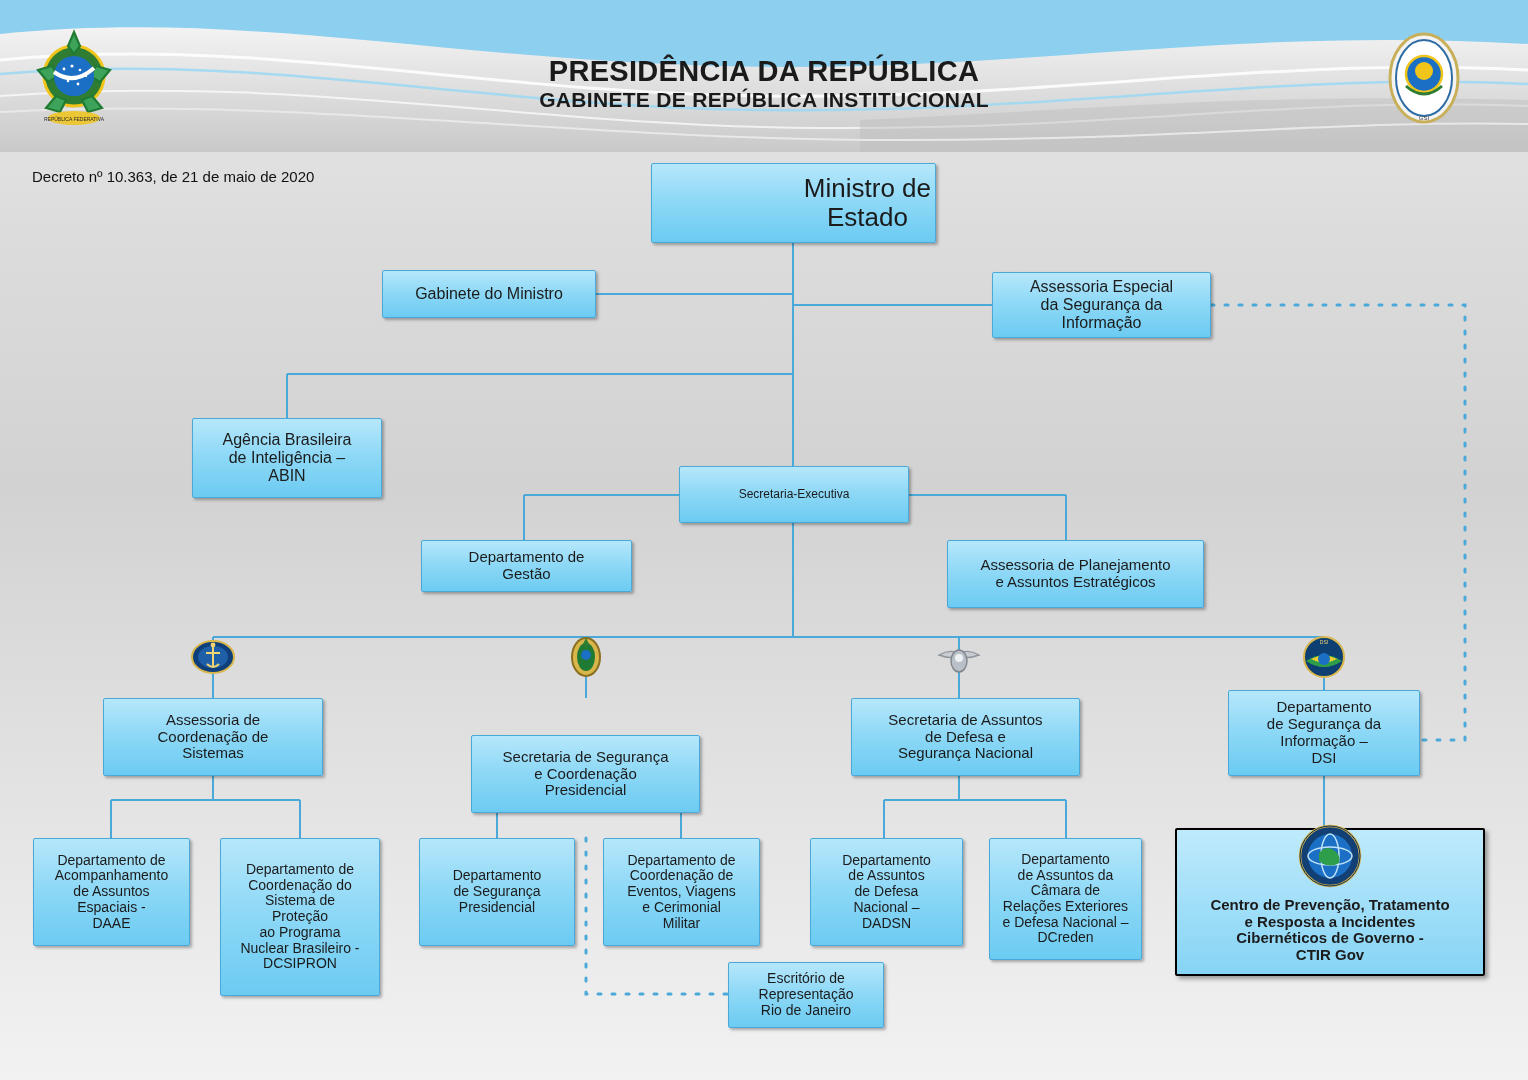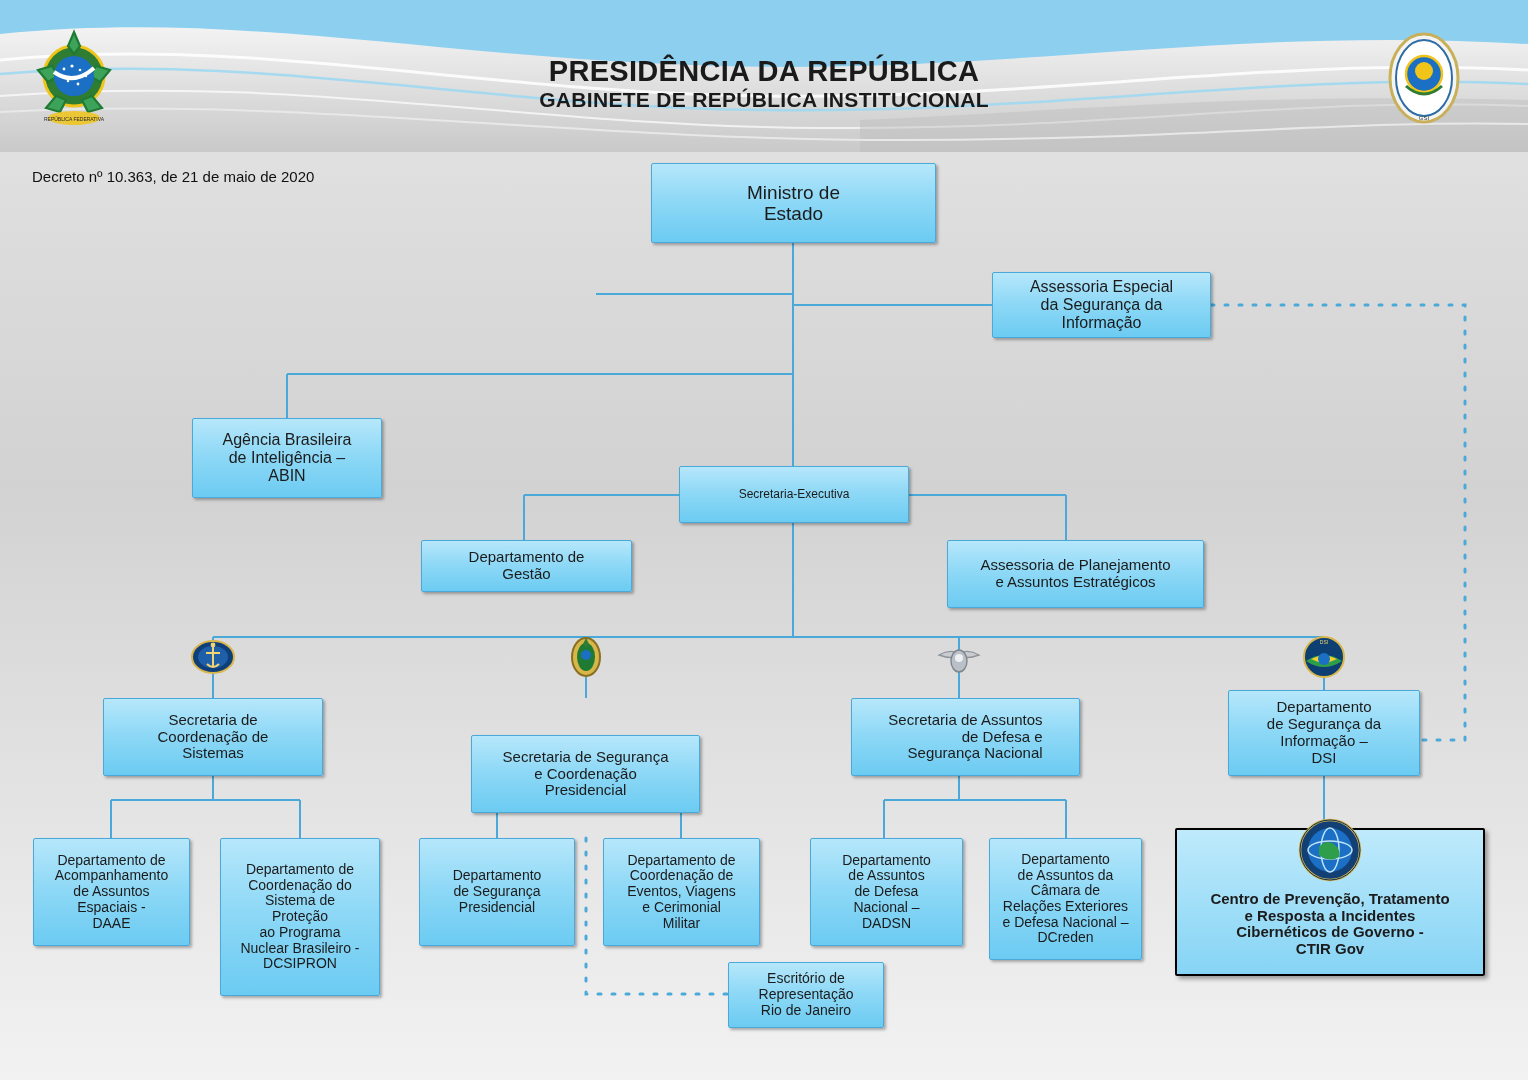--- a/index.html
+++ b/index.html
@@ -63,35 +63,35 @@
     border-radius: 2px;
     color: #1b1b1b;
     display: flex;
     align-items: center;
     justify-content: center;
     text-align: center;
     line-height: 1.12;
     box-shadow: 2px 2px 3px rgba(0,0,0,.30);
     padding: 2px 4px;
   }
-  .ministro { font-size: 19px; }
+  .ministro { font-size: 26px; justify-content: flex-end; }
   .lvl2 { font-size: 16px; }
   .lvl3 { font-size: 16px; }
   .sec-exec { font-size: 12px; }
   .dept { font-size: 15px; }
   .sec { font-size: 15px; }
   .leaf { font-size: 14px; }
   .ctir {
     background: linear-gradient(180deg, #bfeafc 0%, #9fdef8 55%, #86d4f5 100%);
     border: 2px solid #000;
     font-weight: bold;
     font-size: 15px;
     flex-direction: column;
     justify-content: flex-end;
-    padding-bottom: 16px;
+    padding-bottom: 10px;
     box-shadow: 3px 3px 4px rgba(0,0,0,.35);
   }
   .ctir .ctir-label { display:block; }
 
   
   #wires { position: absolute; left: 0; top: 0; }
 
   
   .crest {
     position: absolute;
@@ -220,20 +220,23 @@
       <path d="M1211 305 L1465 305 L1465 740 L1420 740"></path>
       <path d="M586 838 L586 994 L728 994"></path>
     </g>
   </svg>
 
   <div class="box ministro" style="left:651px; top:163px; width:285px; height:80px;">
     <span style="white-space:pre-line">Ministro de
 Estado</span>
   </div>
 
+  <div class="box lvl2" style="left:382px; top:270px; width:214px; height:48px;">
+    <span style="white-space:pre-line">Gabinete do Ministro</span>
+  </div>
 
   <div class="box lvl2" style="left:992px; top:272px; width:219px; height:66px;">
     <span style="white-space:pre-line">Assessoria Especial
 da Segurança da
 Informação</span>
   </div>
 
   <div class="box lvl3" style="left:192px; top:418px; width:190px; height:80px;">
     <span style="white-space:pre-line">Agência Brasileira
 de Inteligência –
@@ -281,32 +284,32 @@
     <svg viewBox="0 0 48 48" width="48" height="48" xmlns="http://www.w3.org/2000/svg">
       <circle cx="24" cy="24" r="20" fill="#0d3f73" stroke="#d8b64a" stroke-width="2"></circle>
       <path d="M6 28 q18 -12 36 0 q-18 12 -36 0 Z" fill="#2e9e4a"></path>
       <path d="M11 26 q13 -7 26 0 q-13 7 -26 0 Z" fill="#f2d12e"></path>
       <circle cx="24" cy="26" r="6" fill="#1b6fc4"></circle>
       <text x="24" y="11" font-size="5" text-anchor="middle" fill="#f2d572" font-family="'Liberation Sans',sans-serif">DSI</text>
     </svg>
   </div>
 
   <div class="box sec" style="left:103px; top:698px; width:220px; height:78px;">
-    <span style="white-space:pre-line">Secretaria de
+    <span style="white-space:pre-line">Assessoria de
 Coordenação de
 Sistemas</span>
   </div>
 
   <div class="box sec" style="left:471px; top:698px; width:229px; height:78px;margin-top:37px;">
     <span style="white-space:pre-line">Secretaria de Segurança
 e Coordenação
 Presidencial</span>
   </div>
 
-  <div class="box sec" style="left:851px; top:698px; width:229px; height:78px;text-align:right;">
+  <div class="box sec" style="left:851px; top:698px; width:229px; height:78px;">
     <span style="white-space:pre-line">Secretaria de Assuntos
 de Defesa e
 Segurança Nacional</span>
   </div>
 
   <div class="box sec" style="left:1228px; top:690px; width:192px; height:86px;">
     <span style="white-space:pre-line">Departamento
 de Segurança da
 Informação –
 DSI</span>

